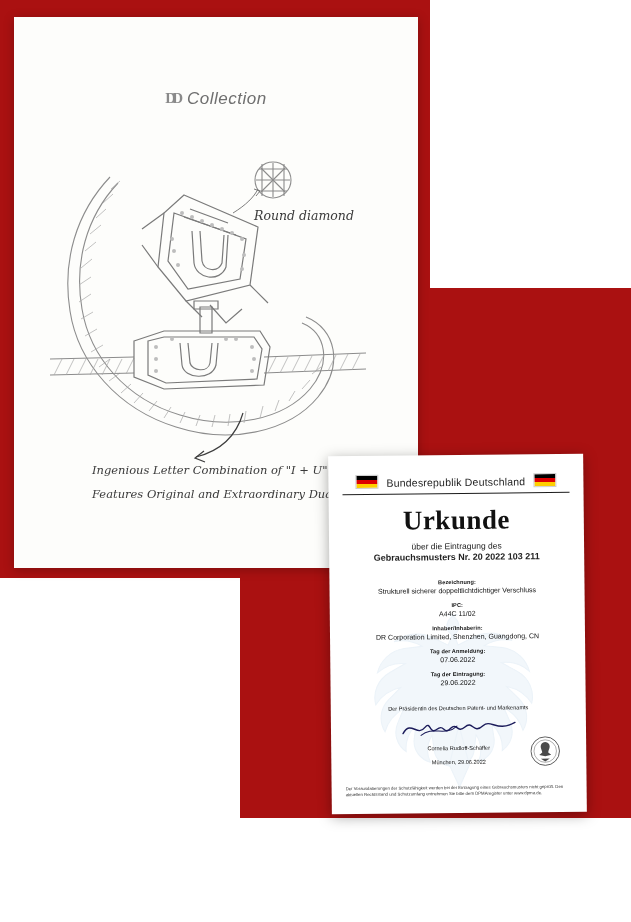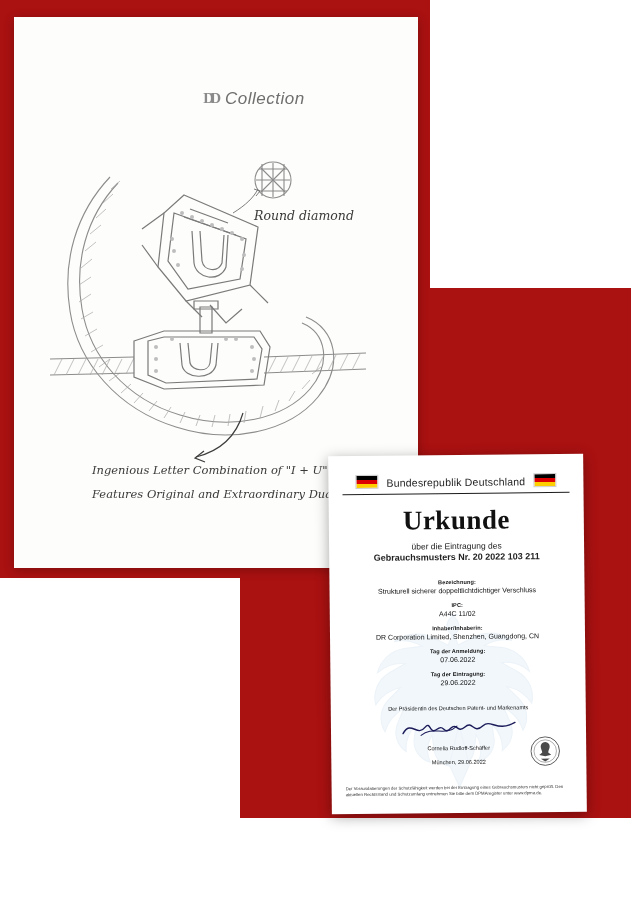--- a/index.html
+++ b/index.html
@@ -55,21 +55,20 @@
   .sketch-logo {
     position: absolute;
     top: 72px;
     left: 0;
     width: 404px;
     text-align: center;
     color: #6f6f6f;
     font-size: 17px;
     font-style: italic;
     letter-spacing: 0.5px;
-    margin-left: 38px;
   }
   .sketch-logo .mark {
     display: inline-block;
     font-family: "Liberation Serif", serif;
     font-style: normal;
     font-weight: bold;
     font-size: 15px;
     letter-spacing: -4px;
     color: #8a8a8a;
     margin-right: 8px;

